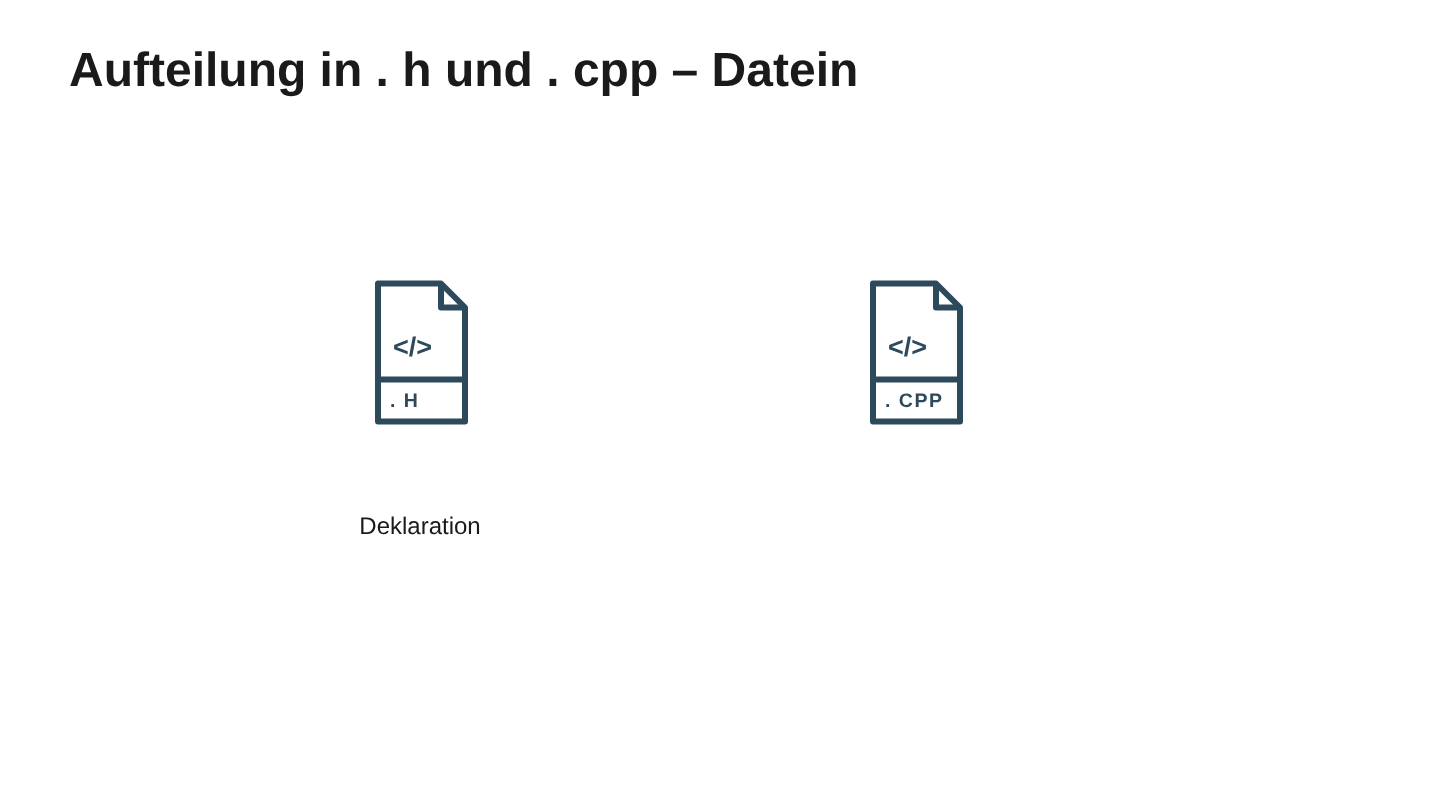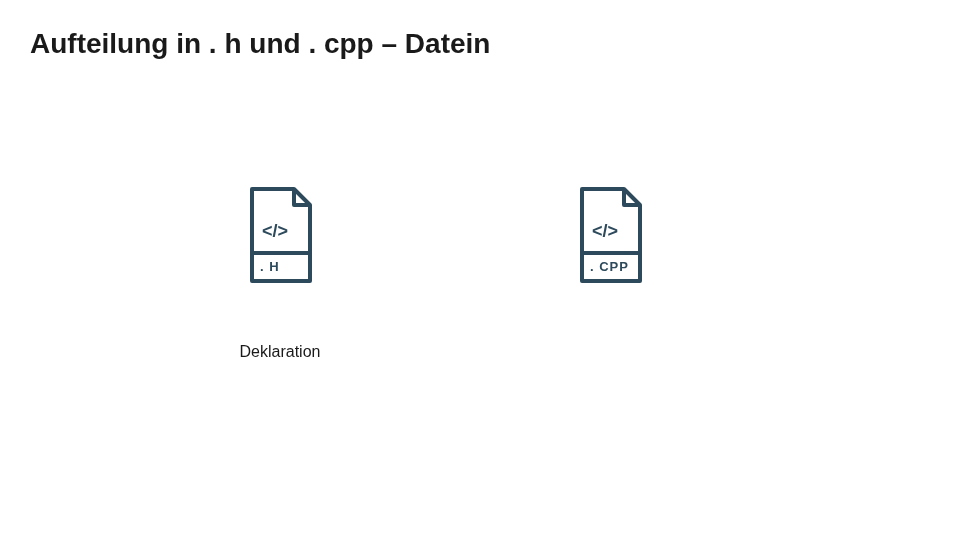--- a/index.html
+++ b/index.html
@@ -7,22 +7,22 @@
     width: 960px;
     height: 540px;
     background: #ffffff;
     font-family: Arial, Helvetica, sans-serif;
     position: relative;
     overflow: hidden;
   }
   .title {
     position: absolute;
     top: 28px;
-    left: 30px;
-    font-size: 28px;
+    left: 46px;
+    font-size: 32px;
     font-weight: bold;
     color: #1a1a1a;
   }
   .icon-row {
     position: absolute;
     top: 185px;
     left: 0;
     width: 100%;
     display: flex;
     justify-content: flex-start;

